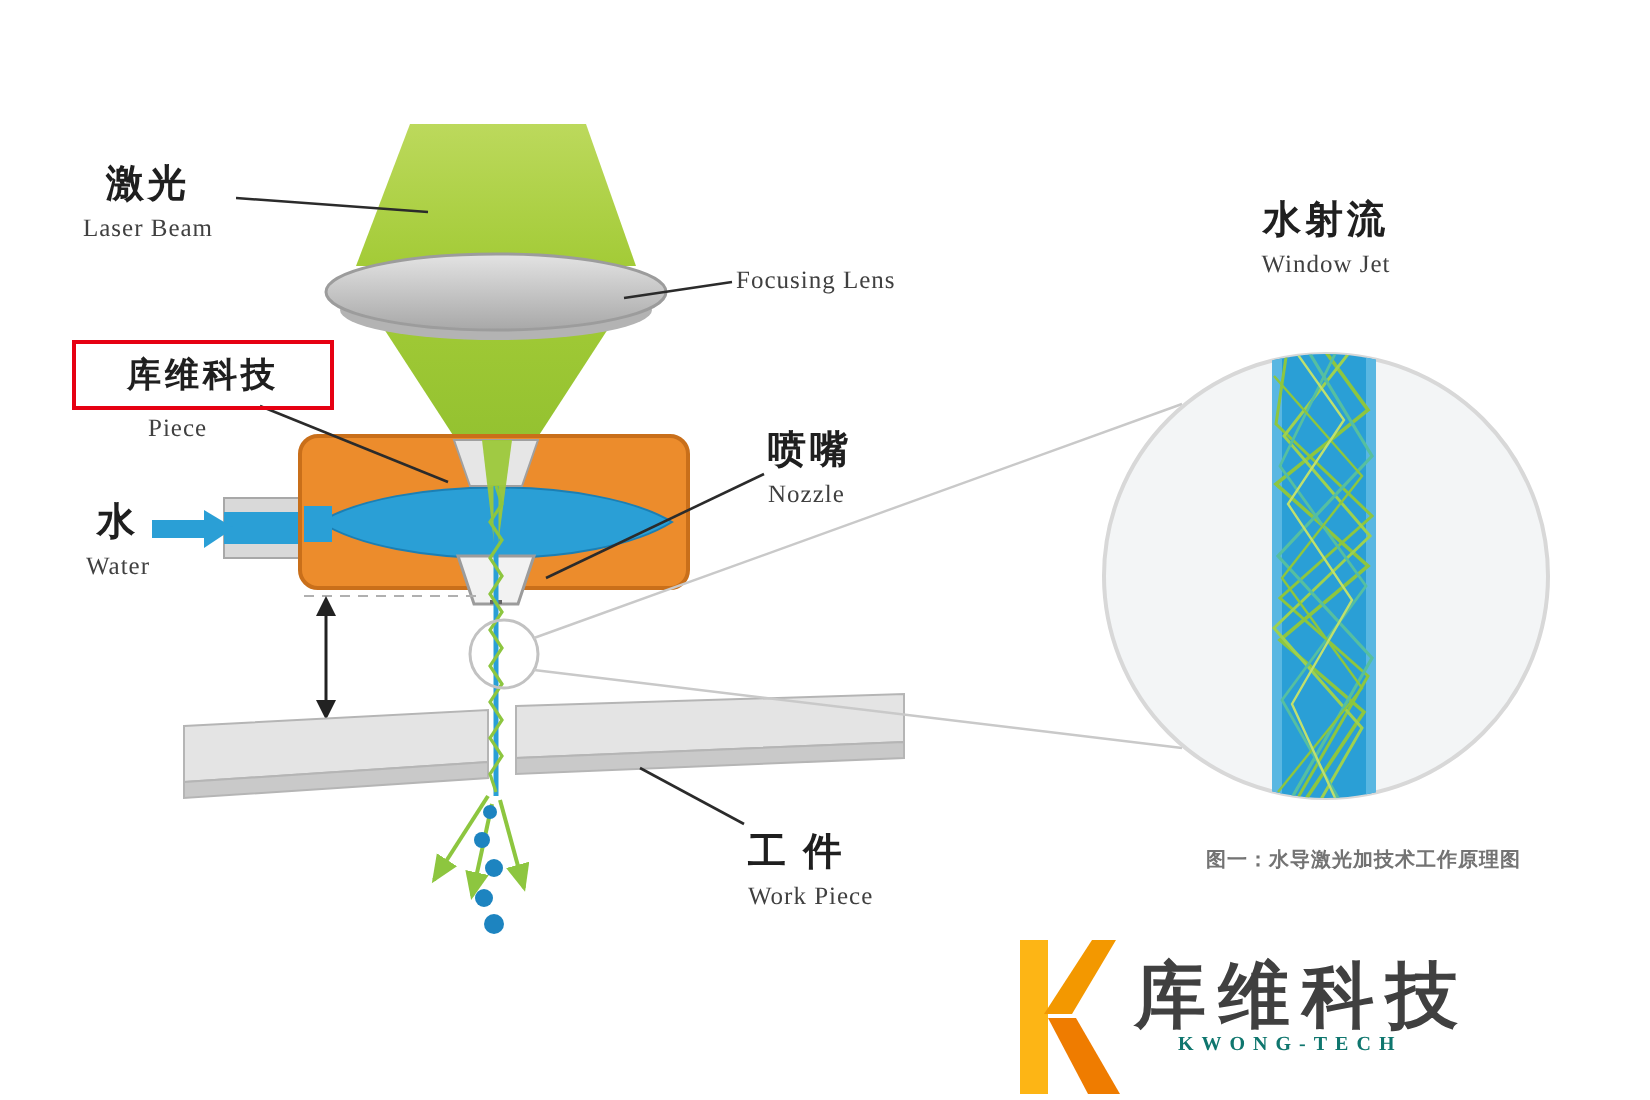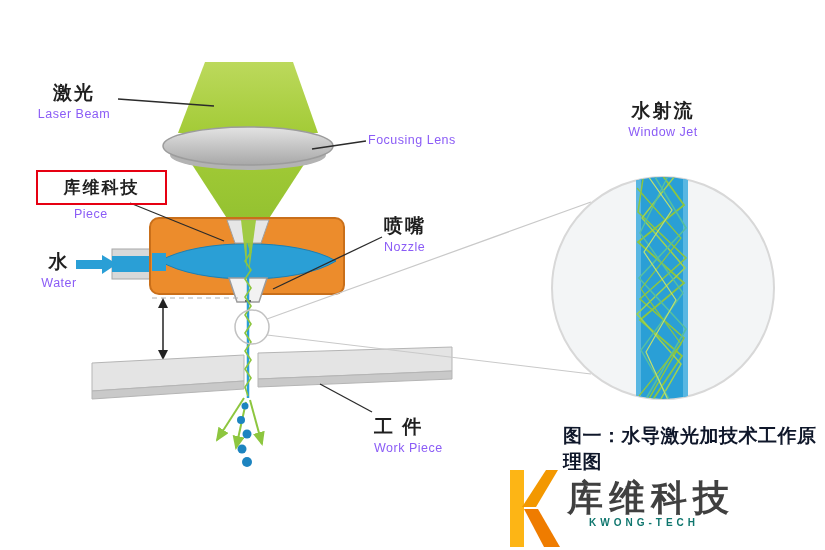--- a/index.html
+++ b/index.html
@@ -1,26 +1,26 @@
 <!DOCTYPE html>
 <html><head>
 <meta charset="utf-8">
 <style>
   html,body{margin:0;padding:0;background:#fff;}
   #app{position:relative;width:825px;height:550px;background:#fff;overflow:hidden;
-       font-family:Liberation Sans, sans-serif;}
+       font-family:Liberation Serif, serif;}
   #stage{position:absolute;left:0;top:0;width:825px;height:550px;z-index:1;}
   .label{position:absolute;z-index:2;line-height:1.15;}
   .center{text-align:center;}
   .zh{font-weight:bold;color:#1f1f1f;font-size:19px;letter-spacing:2px;}
-  .en{color:#8b5cf6;font-size:12.5px;margin-top:3px;letter-spacing:0.5px;}
+  .en{color:#404040;font-size:12.5px;margin-top:3px;letter-spacing:0.5px;}
   .window-box{position:absolute;z-index:2;border:2px solid #e60012;
               display:flex;align-items:center;justify-content:center;}
   .window-box .zh{font-size:17px;letter-spacing:2px;}
-  .caption{position:absolute;z-index:2;font-weight:bold;color:#0f172a;font-size:19px;letter-spacing:0.5px;}
+  .caption{position:absolute;z-index:2;font-weight:bold;color:#737373;font-size:10px;letter-spacing:0.5px;margin-left:40px;}
   .logo-zh{position:absolute;z-index:2;font-weight:bold;color:#404040;font-size:36px;letter-spacing:6px;}
   .logo-en{position:absolute;z-index:2;font-weight:bold;color:#0f766e;font-size:10px;letter-spacing:4px;}
 </style>
 </head>
 <body>
 
 <div id="app">
 
   <svg id="stage" viewBox="0 0 825 550">
     <defs>

